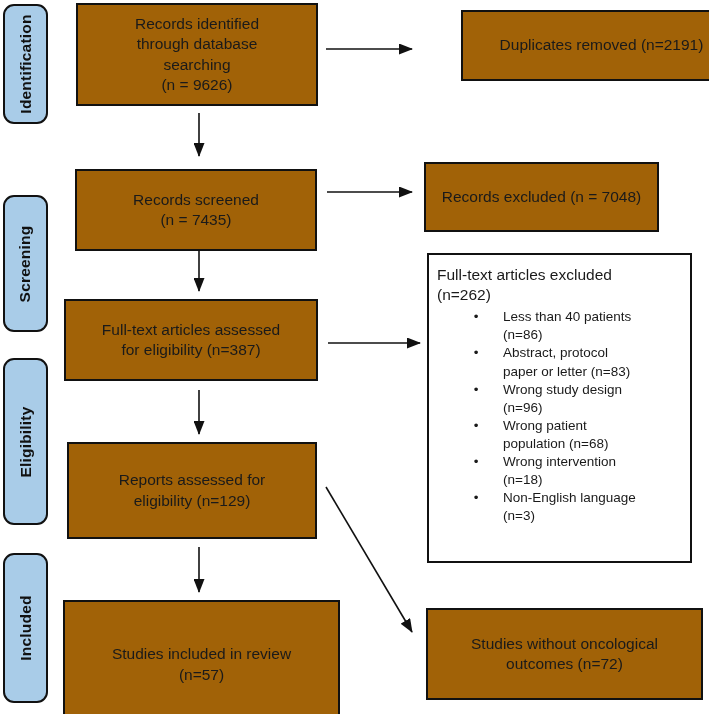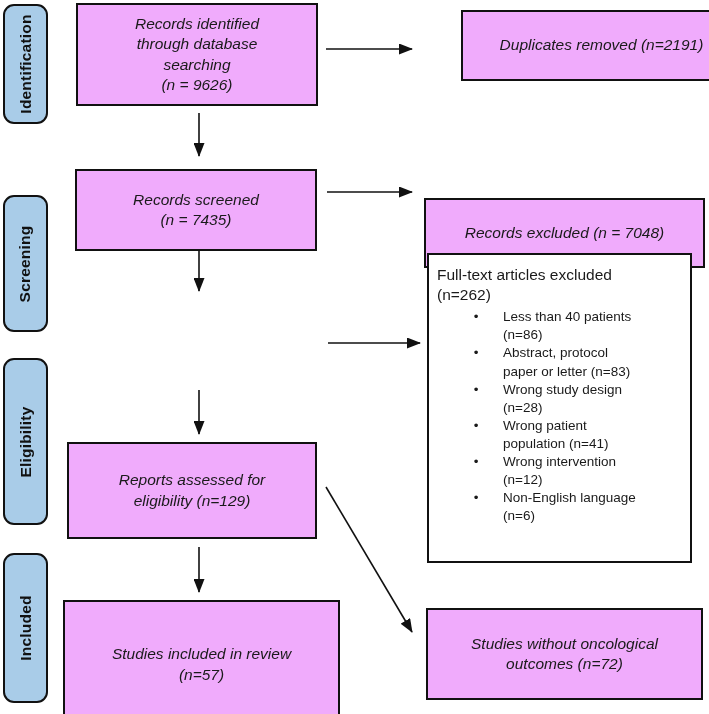--- a/index.html
+++ b/index.html
@@ -13,24 +13,24 @@
     position:absolute; left:3px; width:45px;
     background:#a9cce8; border:2.5px solid #111111; border-radius:11px;
     display:flex; align-items:center; justify-content:center;
   }
   .stage span {
     transform:rotate(-90deg); white-space:nowrap;
     font-weight:bold; font-size:15.5px; color:#111111; letter-spacing:.2px;
   }
   
   .fbox {
-    position:absolute; background:#f0abfc; border:2px solid #111111;
+    position:absolute; background:#a16207; border:2px solid #111111;
     display:flex; align-items:center; justify-content:center;
     text-align:center; font-size:15.5px; line-height:1.32;
-    white-space:pre-line; padding:4px 6px;font-style:italic;
+    white-space:pre-line; padding:4px 6px;
   }
   
   .fbox-block {
     position:absolute; background:#ffffff; border:2px solid #111111;
     padding:10px 6px 8px 14px; font-size:15.5px; line-height:1.3;
   }
   .excl-heading { white-space:pre-line; }
   .bullet-list { margin-top:3px; }
   .bullet-item { display:flex; font-size:13.5px; line-height:1.34; }
   .bullet-marker { flex:none; width:10px; margin-left:34px; text-align:center; }
@@ -60,56 +60,58 @@
   <div class="fbox" style="left:76px; top:3px; width:242px; height:103px;">Records identified
 through database
 searching
 (n = 9626)</div>
 
   <div class="fbox" style="left:424px; top:10px; width:281px; height:71px;margin-left:37px;">Duplicates removed (n=2191)</div>
 
   <div class="fbox" style="left:75px; top:169px; width:242px; height:82px;">Records screened
 (n = 7435)</div>
 
-  <div class="fbox" style="left:424px; top:162px; width:281px; height:70px;margin-top:36px;">Records excluded (n = 7048)</div>
+  <div class="fbox" style="left:424px; top:162px; width:235px; height:70px;">Records excluded (n = 7048)</div>
 
+  <div class="fbox" style="left:64px; top:299px; width:254px; height:82px;">Full-text articles assessed
+for eligibility (n=387)</div>
 
   <div class="fbox-block" style="left:427px; top:253px; width:265px; height:310px;padding-left:8px;">
     <div class="excl-heading">Full-text articles excluded
 (n=262)</div>
     <div class="bullet-list">
         <div class="bullet-item">
           <span class="bullet-marker">•</span>
           <span class="bullet-text">Less than 40 patients
 (n=86)</span>
         </div>
         <div class="bullet-item">
           <span class="bullet-marker">•</span>
           <span class="bullet-text">Abstract, protocol
 paper or letter (n=83)</span>
         </div>
         <div class="bullet-item">
           <span class="bullet-marker">•</span>
           <span class="bullet-text">Wrong study design
-(n=28)</span>
+(n=96)</span>
         </div>
         <div class="bullet-item">
           <span class="bullet-marker">•</span>
           <span class="bullet-text">Wrong patient
-population (n=41)</span>
+population (n=68)</span>
         </div>
         <div class="bullet-item">
           <span class="bullet-marker">•</span>
           <span class="bullet-text">Wrong intervention
-(n=12)</span>
+(n=18)</span>
         </div>
         <div class="bullet-item">
           <span class="bullet-marker">•</span>
           <span class="bullet-text">Non-English language
-(n=6)</span>
+(n=3)</span>
         </div>
       </div>
   </div>
 
   <div class="fbox" style="left:67px; top:442px; width:250px; height:97px;">Reports assessed for
 eligibility (n=129)</div>
 
   <div class="fbox" style="left:63px; top:600px; width:277px; height:129px;">Studies included in review
 (n=57)</div>
 

